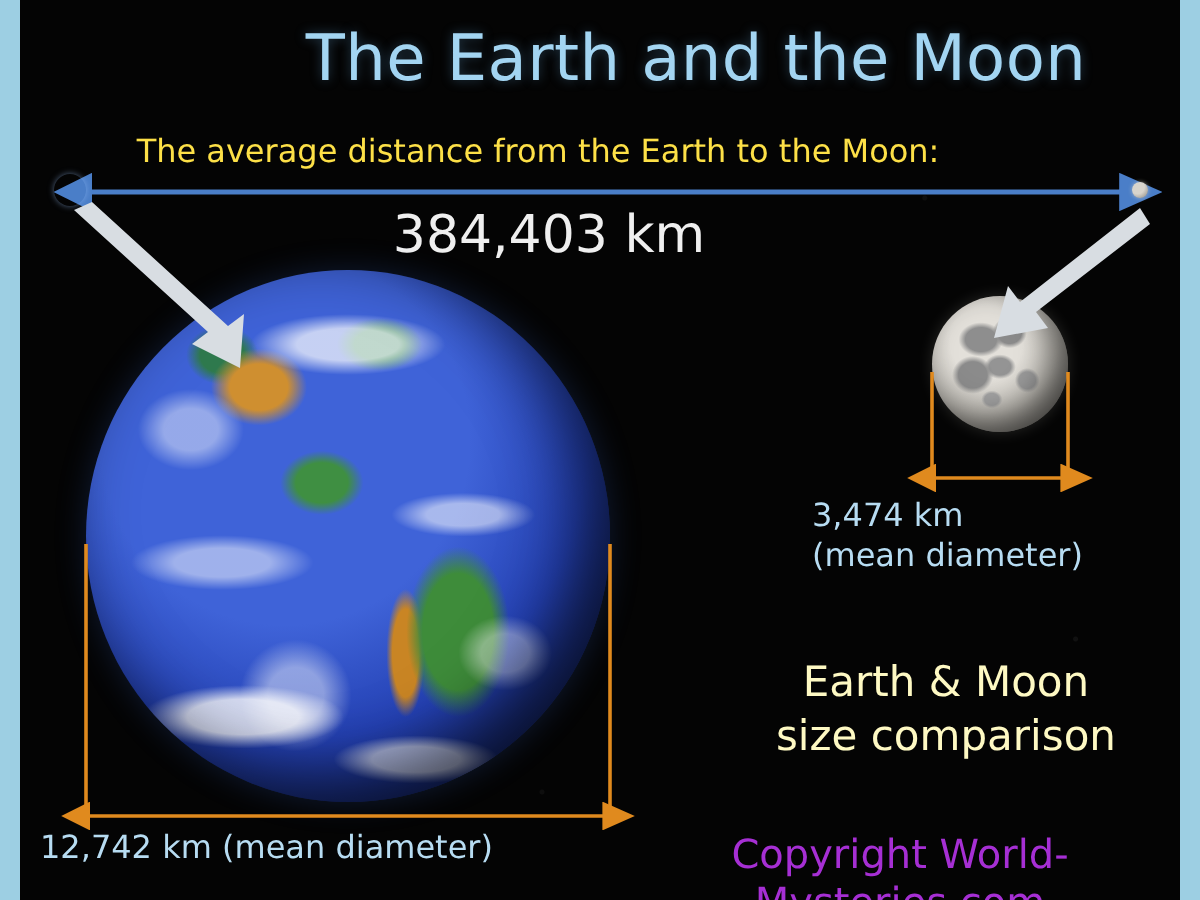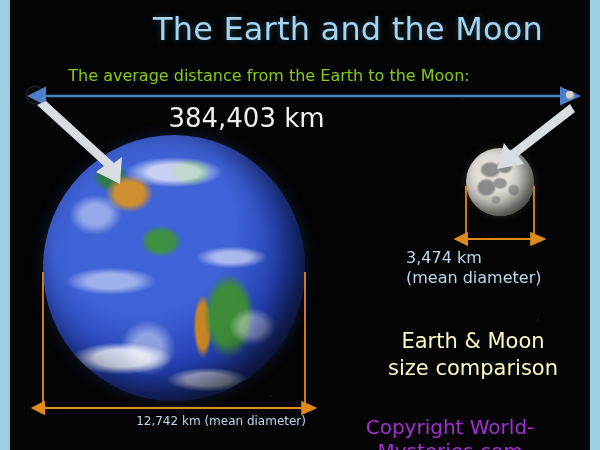--- a/index.html
+++ b/index.html
@@ -69,34 +69,35 @@
     text-shadow: 0 0 6px rgba(100,170,220,0.35);
     margin-left: 48px;
   }
 
   #subtitle {
     position: absolute;
     left: 0;
     top: 66px;
     width: 518px;
     text-align: center;
-    color: #84cc16;
+    color: #fde047;
     font-size: 16px;
     font-weight: 400;
   }
 
   #distance-value {
     position: absolute;
     left: 0;
     top: 103px;
     width: 473px;
     text-align: center;
     color: #efefef;
     font-size: 26px;
     font-weight: 400;
+    padding-left: 28px;
   }
 
   
   #distance-line-group {
     position: absolute;
     left: 0;
     top: 86px;
     width: 580px;
     height: 22px;
   }
@@ -215,23 +216,23 @@
     font-size: 16px;
     line-height: 20px;
   }
   #moon-caption .line2 { display: block; }
 
   #earth-caption {
     position: absolute;
     left: 10px;
     top: 414px;
     width: 286px;
-    text-align: right;
+    text-align: left;
     color: #b7dcf2;
-    font-size: 12px;
+    font-size: 16px;
   }
 
   #comparison-label {
     position: absolute;
     left: 350px;
     top: 328px;
     width: 226px;
     text-align: center;
     color: #fef9c3;
     font-size: 21px;

